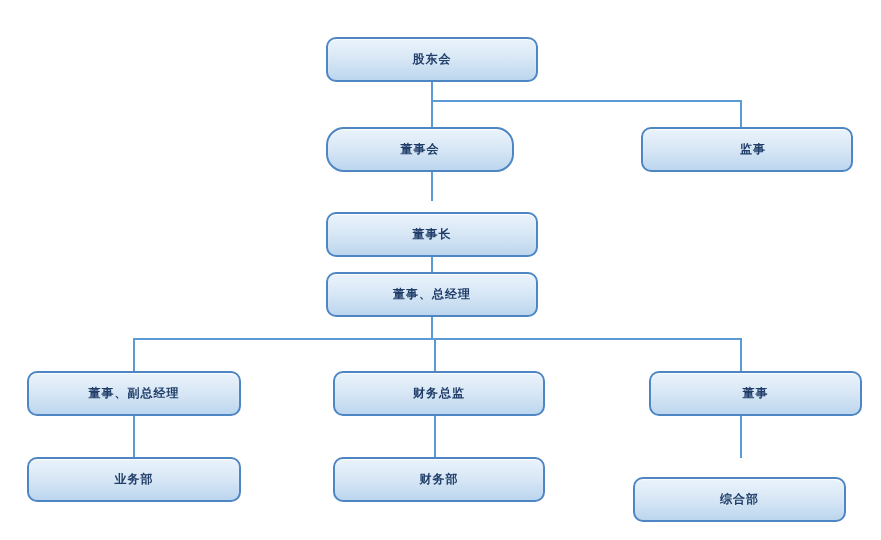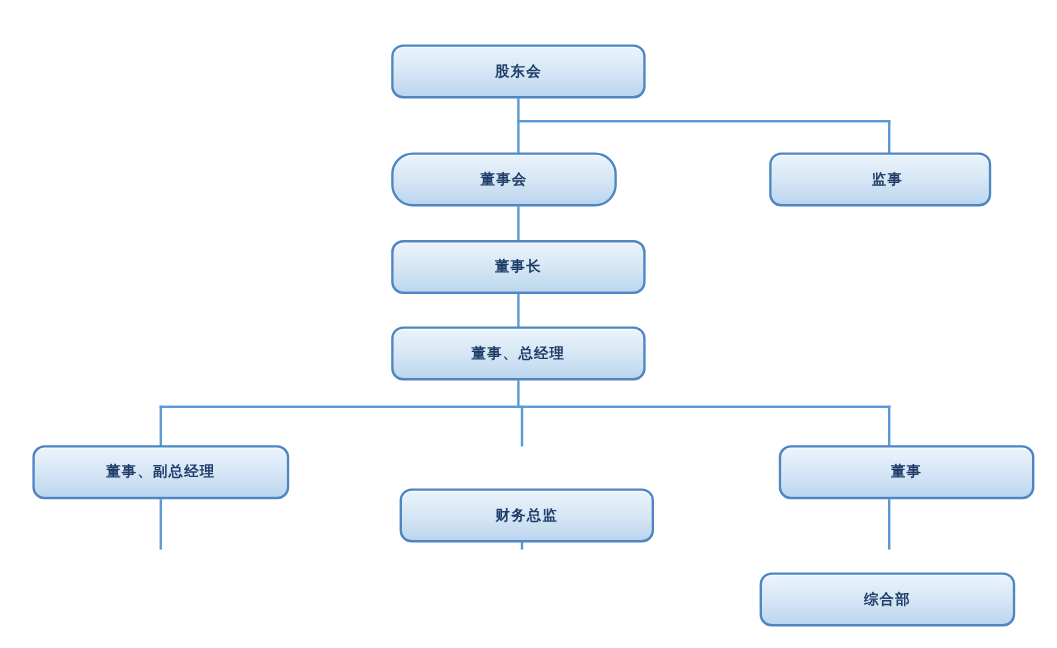--- a/index.html
+++ b/index.html
@@ -41,25 +41,25 @@
     background: var(--connector, #5b9bd5);
   }
   .h-line {
     position: absolute;
     height: 2px;
     background: var(--connector, #5b9bd5);
   }
   
   #n-shareholders { left: 326px; top: 37px;  width: 212px; }
   #n-board        { left: 326px; top: 127px; width: 188px; border-radius: 18px; }
-  #n-supervisor   { left: 641px; top: 127px; width: 185px; padding-left: 12px; }
-  #n-chairman     { left: 326px; top: 200px; width: 212px; }
+  #n-supervisor   { left: 641px; top: 127px; width: 212px; padding-left: 12px; }
+  #n-chairman     { left: 326px; top: 212px; width: 212px; }
   #n-gm           { left: 326px; top: 272px; width: 212px; }
   #n-vicegm       { left: 27px;  top: 371px; width: 214px; }
-  #n-cfo          { left: 333px; top: 371px; width: 212px; margin-top: 36px; }
+  #n-cfo          { left: 333px; top: 371px; width: 212px; }
   #n-director     { left: 633px; top: 371px; width: 213px; margin-left: 16px; }
   #n-business     { left: 27px;  top: 457px; width: 214px; }
   #n-finance      { left: 333px; top: 457px; width: 212px; }
   #n-general      { left: 633px; top: 477px; width: 213px; }
   
   #c-sh-board         { left: 431px; top: 82px;  height: 46px; }
   #c-sh-sup-h         { left: 431px; top: 100px; width: 311px; }
   #c-sh-sup-v         { left: 740px; top: 100px; height: 28px; }
   #c-board-chairman   { left: 431px; top: 172px; height: 29px; }
   #c-chairman-gm      { left: 431px; top: 245px; height: 28px; }
@@ -92,15 +92,17 @@
   <div class="v-line" id="c-director-general"></div>
 
   <div class="node" id="n-shareholders">股东会</div>
   <div class="node" id="n-board">董事会</div>
   <div class="node" id="n-supervisor">监事</div>
   <div class="node" id="n-chairman">董事长</div>
   <div class="node" id="n-gm">董事、总经理</div>
   <div class="node" id="n-vicegm">董事、副总经理</div>
   <div class="node" id="n-cfo">财务总监</div>
   <div class="node" id="n-director">董事</div>
+  <div class="node" id="n-business">业务部</div>
+  <div class="node" id="n-finance">财务部</div>
   <div class="node" id="n-general">综合部</div>
 
 </div>
 
 </body></html>

